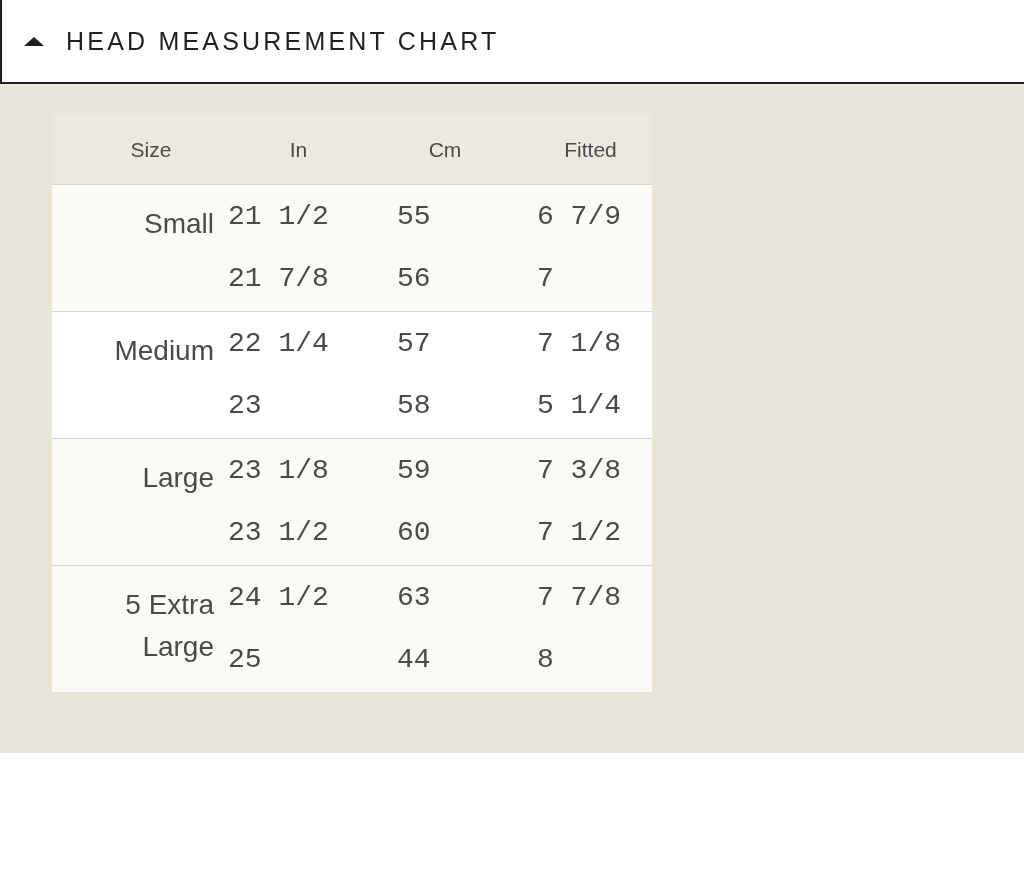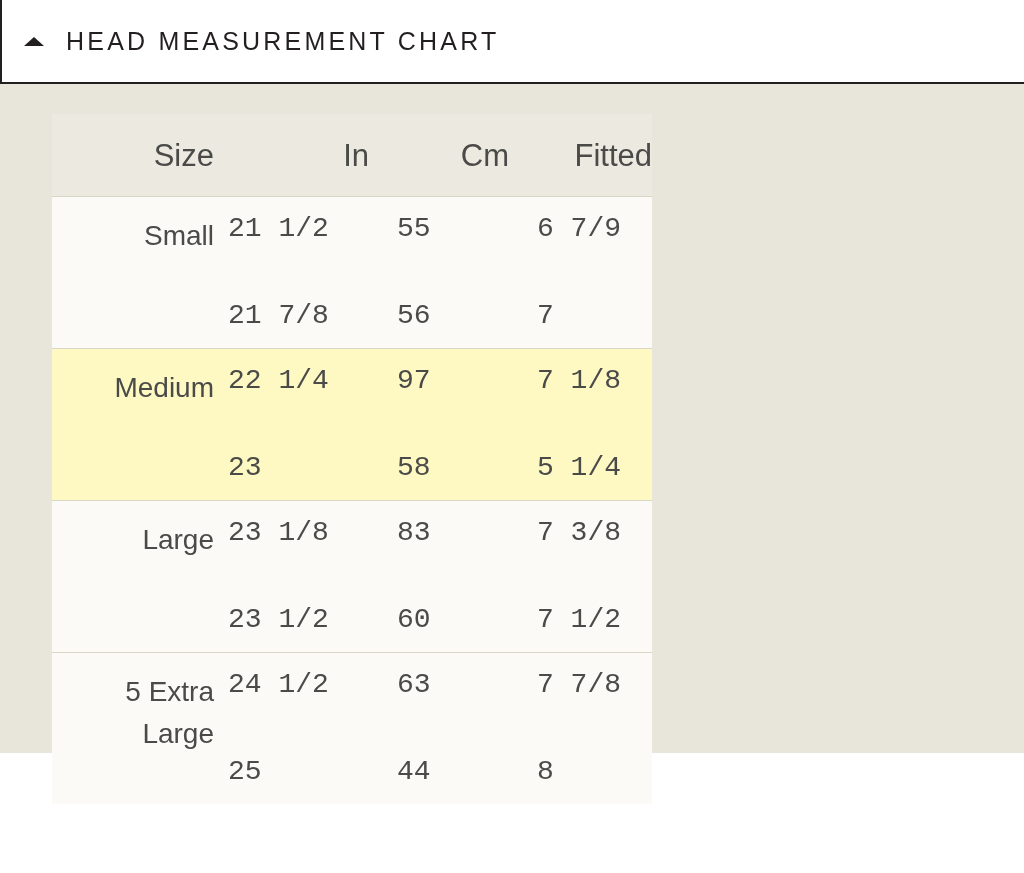--- a/index.html
+++ b/index.html
@@ -71,33 +71,33 @@
     width: 600px;
     table-layout: fixed;
   }
   table.size-table col.c0 { width: 162px; }
   table.size-table col.c1 { width: 155px; }
   table.size-table col.c2 { width: 140px; }
   table.size-table col.c3 { width: 143px; }
 
   table.size-table th {
     font-weight: 400;
-    font-size: 31px;
+    font-size: 21px;
     color: #4a4a48;
-    text-align: right;
+    text-align: center;
     padding: 24px 0 22px 0;
     background: #eceae0;
   }
   table.size-table th.th0 { padding-left: 36px; }
   table.size-table th.th1 { padding-left: 14px; }
   table.size-table th.th2 { padding-left: 12px; }
   table.size-table th.th3 { padding-left: 20px; }
 
   tbody tr.band-light td { background: #fbfaf7; }
-  tbody tr.band-dark td { background: #fef9c3; }
+  tbody tr.band-dark td { background: #ffffff; }
 
   tbody td {
     font-size: 28px;
     color: #4a4a48;
     vertical-align: top;
     padding: 0;
     line-height: 1.0;
     text-align: right;
   }
   td.size-cell {
@@ -108,21 +108,21 @@
   }
   td.num {
     padding: 18px 0 18px 0;
     font-family: Liberation Mono, monospace;
   }
   .numline {
     height: 62px;
     display: flex;
     align-items: flex-start;
   }
-  .numline:last-child { height: auto; margin-top: 25px; }
+  .numline:last-child { height: auto; }
   td.in-cell   { padding-left: 14px; }
   td.cm-cell   { padding-left: 28px; }
   td.fit-cell  { padding-left: 28px; }
 
   .row-sep td {
     border-top: 1px solid #d9d6c9;
   }
 </style>
 </head>
 <body>
@@ -169,37 +169,37 @@
           </td>
         </tr>
 
         <tr class="band-dark row-sep">
           <td class="size-cell">Medium</td>
           <td class="num in-cell">
             <div class="numline">22 1/4</div>
             <div class="numline">23</div>
           </td>
           <td class="num cm-cell">
-            <div class="numline">97</div>
+            <div class="numline">57</div>
             <div class="numline">58</div>
           </td>
           <td class="num fit-cell">
             <div class="numline">7 1/8</div>
             <div class="numline">5 1/4</div>
           </td>
         </tr>
 
         <tr class="band-light row-sep">
           <td class="size-cell">Large</td>
           <td class="num in-cell">
             <div class="numline">23 1/8</div>
             <div class="numline">23 1/2</div>
           </td>
           <td class="num cm-cell">
-            <div class="numline">83</div>
+            <div class="numline">59</div>
             <div class="numline">60</div>
           </td>
           <td class="num fit-cell">
             <div class="numline">7 3/8</div>
             <div class="numline">7 1/2</div>
           </td>
         </tr>
 
 
         <tr class="band-light row-sep">

